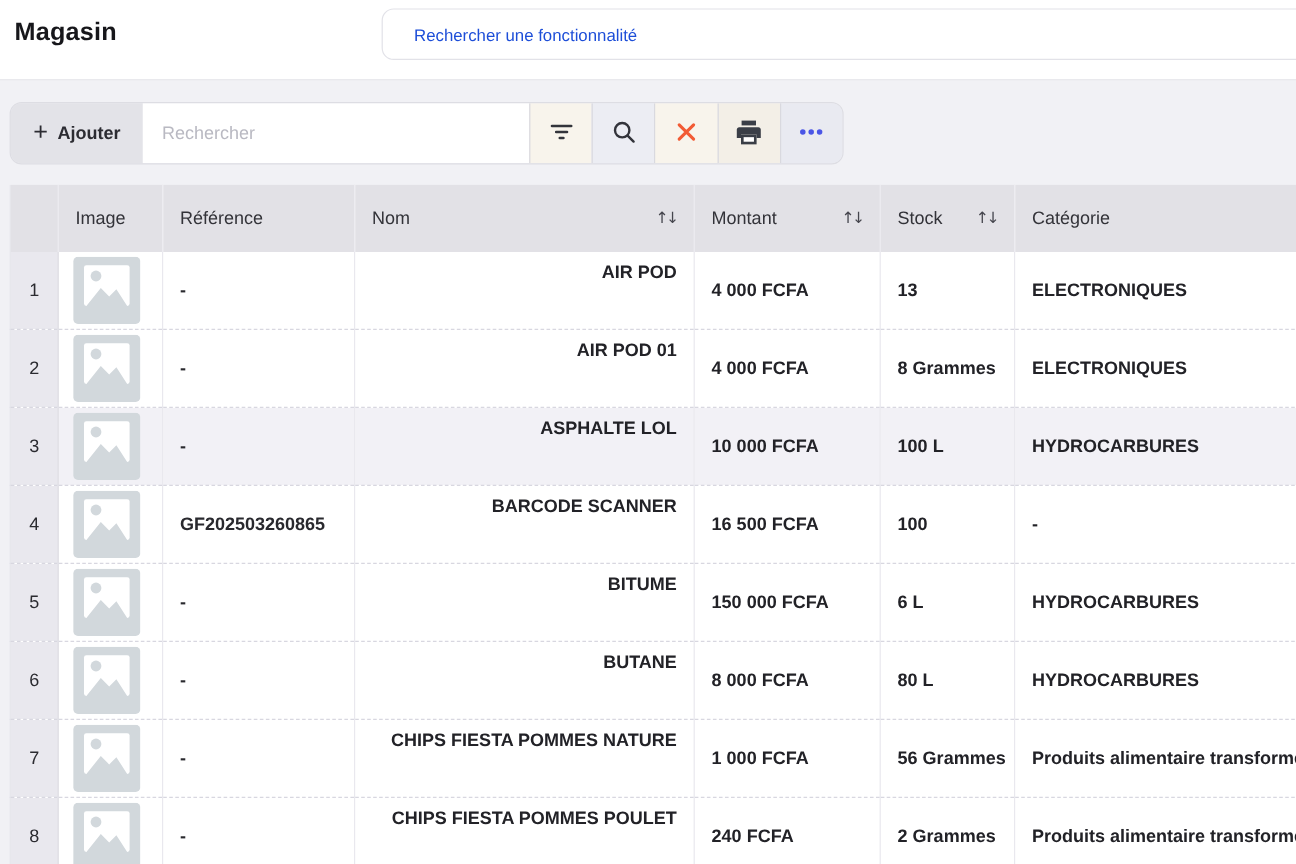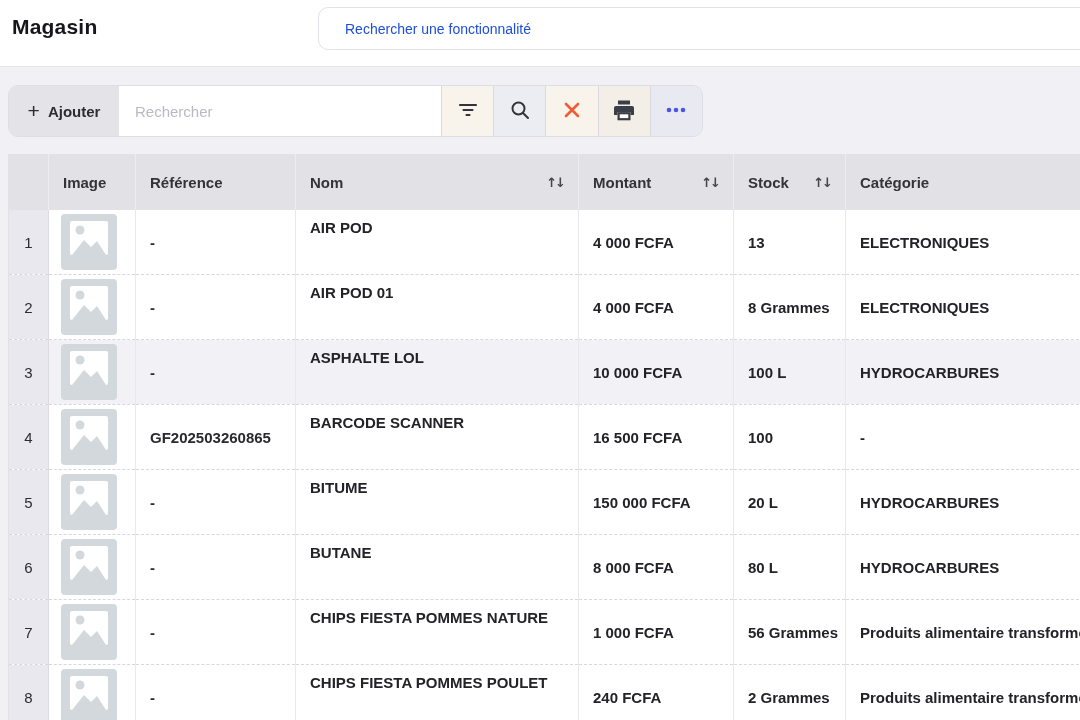--- a/index.html
+++ b/index.html
@@ -111,21 +111,21 @@
   table.grid {
     border-collapse: collapse;
     table-layout: fixed;
     width: 1092px;
     background: #ffffff;
     border-left: 1px solid #e2e1e8;
   }
   .grid thead th {
     height: 56px;
     background: #e2e1e6;
-    font-weight: bold;
+    font-weight: normal;
     font-size: 15px;
     color: #333339;
     text-align: left;
     padding: 0 14px;
     border-right: 1px solid #edecf1;
   }
   .grid thead th .th-flex {
     display: flex;
     align-items: center;
     justify-content: space-between;
@@ -152,21 +152,21 @@
   .grid td.c-num {
     background: #e9e8ee;
     text-align: center;
     font-weight: normal;
     color: #2b2b30;
     padding: 0;
     border-right: 1px solid #dcdbe2;
   }
   .grid td.c-img { padding: 4px 0 4px 12px; }
   .grid td.c-ref { color: #29292e; }
-  .grid td.c-nom { vertical-align: top; padding-top: 9px; }
+  .grid td.c-nom { vertical-align: top; padding-top: 9px; text-align: right; }
   .grid tr.hl td { background: #f2f1f6; }
   .grid tr.hl td.c-num { background: #e9e8ee; }
   .img-ph { width: 56px; height: 56px; display: block; }
 </style>
 </head>
 <body>
 
 <div class="topbar">
   <div class="page-title">Magasin</div>
   <div class="feature-search">
@@ -346,21 +346,21 @@
           <rect width="56" height="56" rx="4" fill="#d2d8dc"></rect>
           <rect x="9" y="7" width="38" height="34" rx="2" fill="#ffffff"></rect>
           <circle cx="19" cy="16" r="4.5" fill="#d2d8dc"></circle>
           <path d="M11 41 L23 26 L30 33 L36 27 L45 41 Z" fill="#d2d8dc"></path>
         </svg>
       </span>
     </td>
     <td class="c-ref">-</td>
     <td class="c-nom">BITUME</td>
     <td class="c-mnt">150 000 FCFA</td>
-    <td class="c-stk">20 L</td>
+    <td class="c-stk">6 L</td>
     <td class="c-cat">HYDROCARBURES</td>
   </tr>
 
   <tr>
     <td class="c-num">6</td>
     <td class="c-img">
       <span class="img-ph">
         <svg width="56" height="56" viewBox="0 0 56 56">
           <rect width="56" height="56" rx="4" fill="#d2d8dc"></rect>
           <rect x="9" y="7" width="38" height="34" rx="2" fill="#ffffff"></rect>

